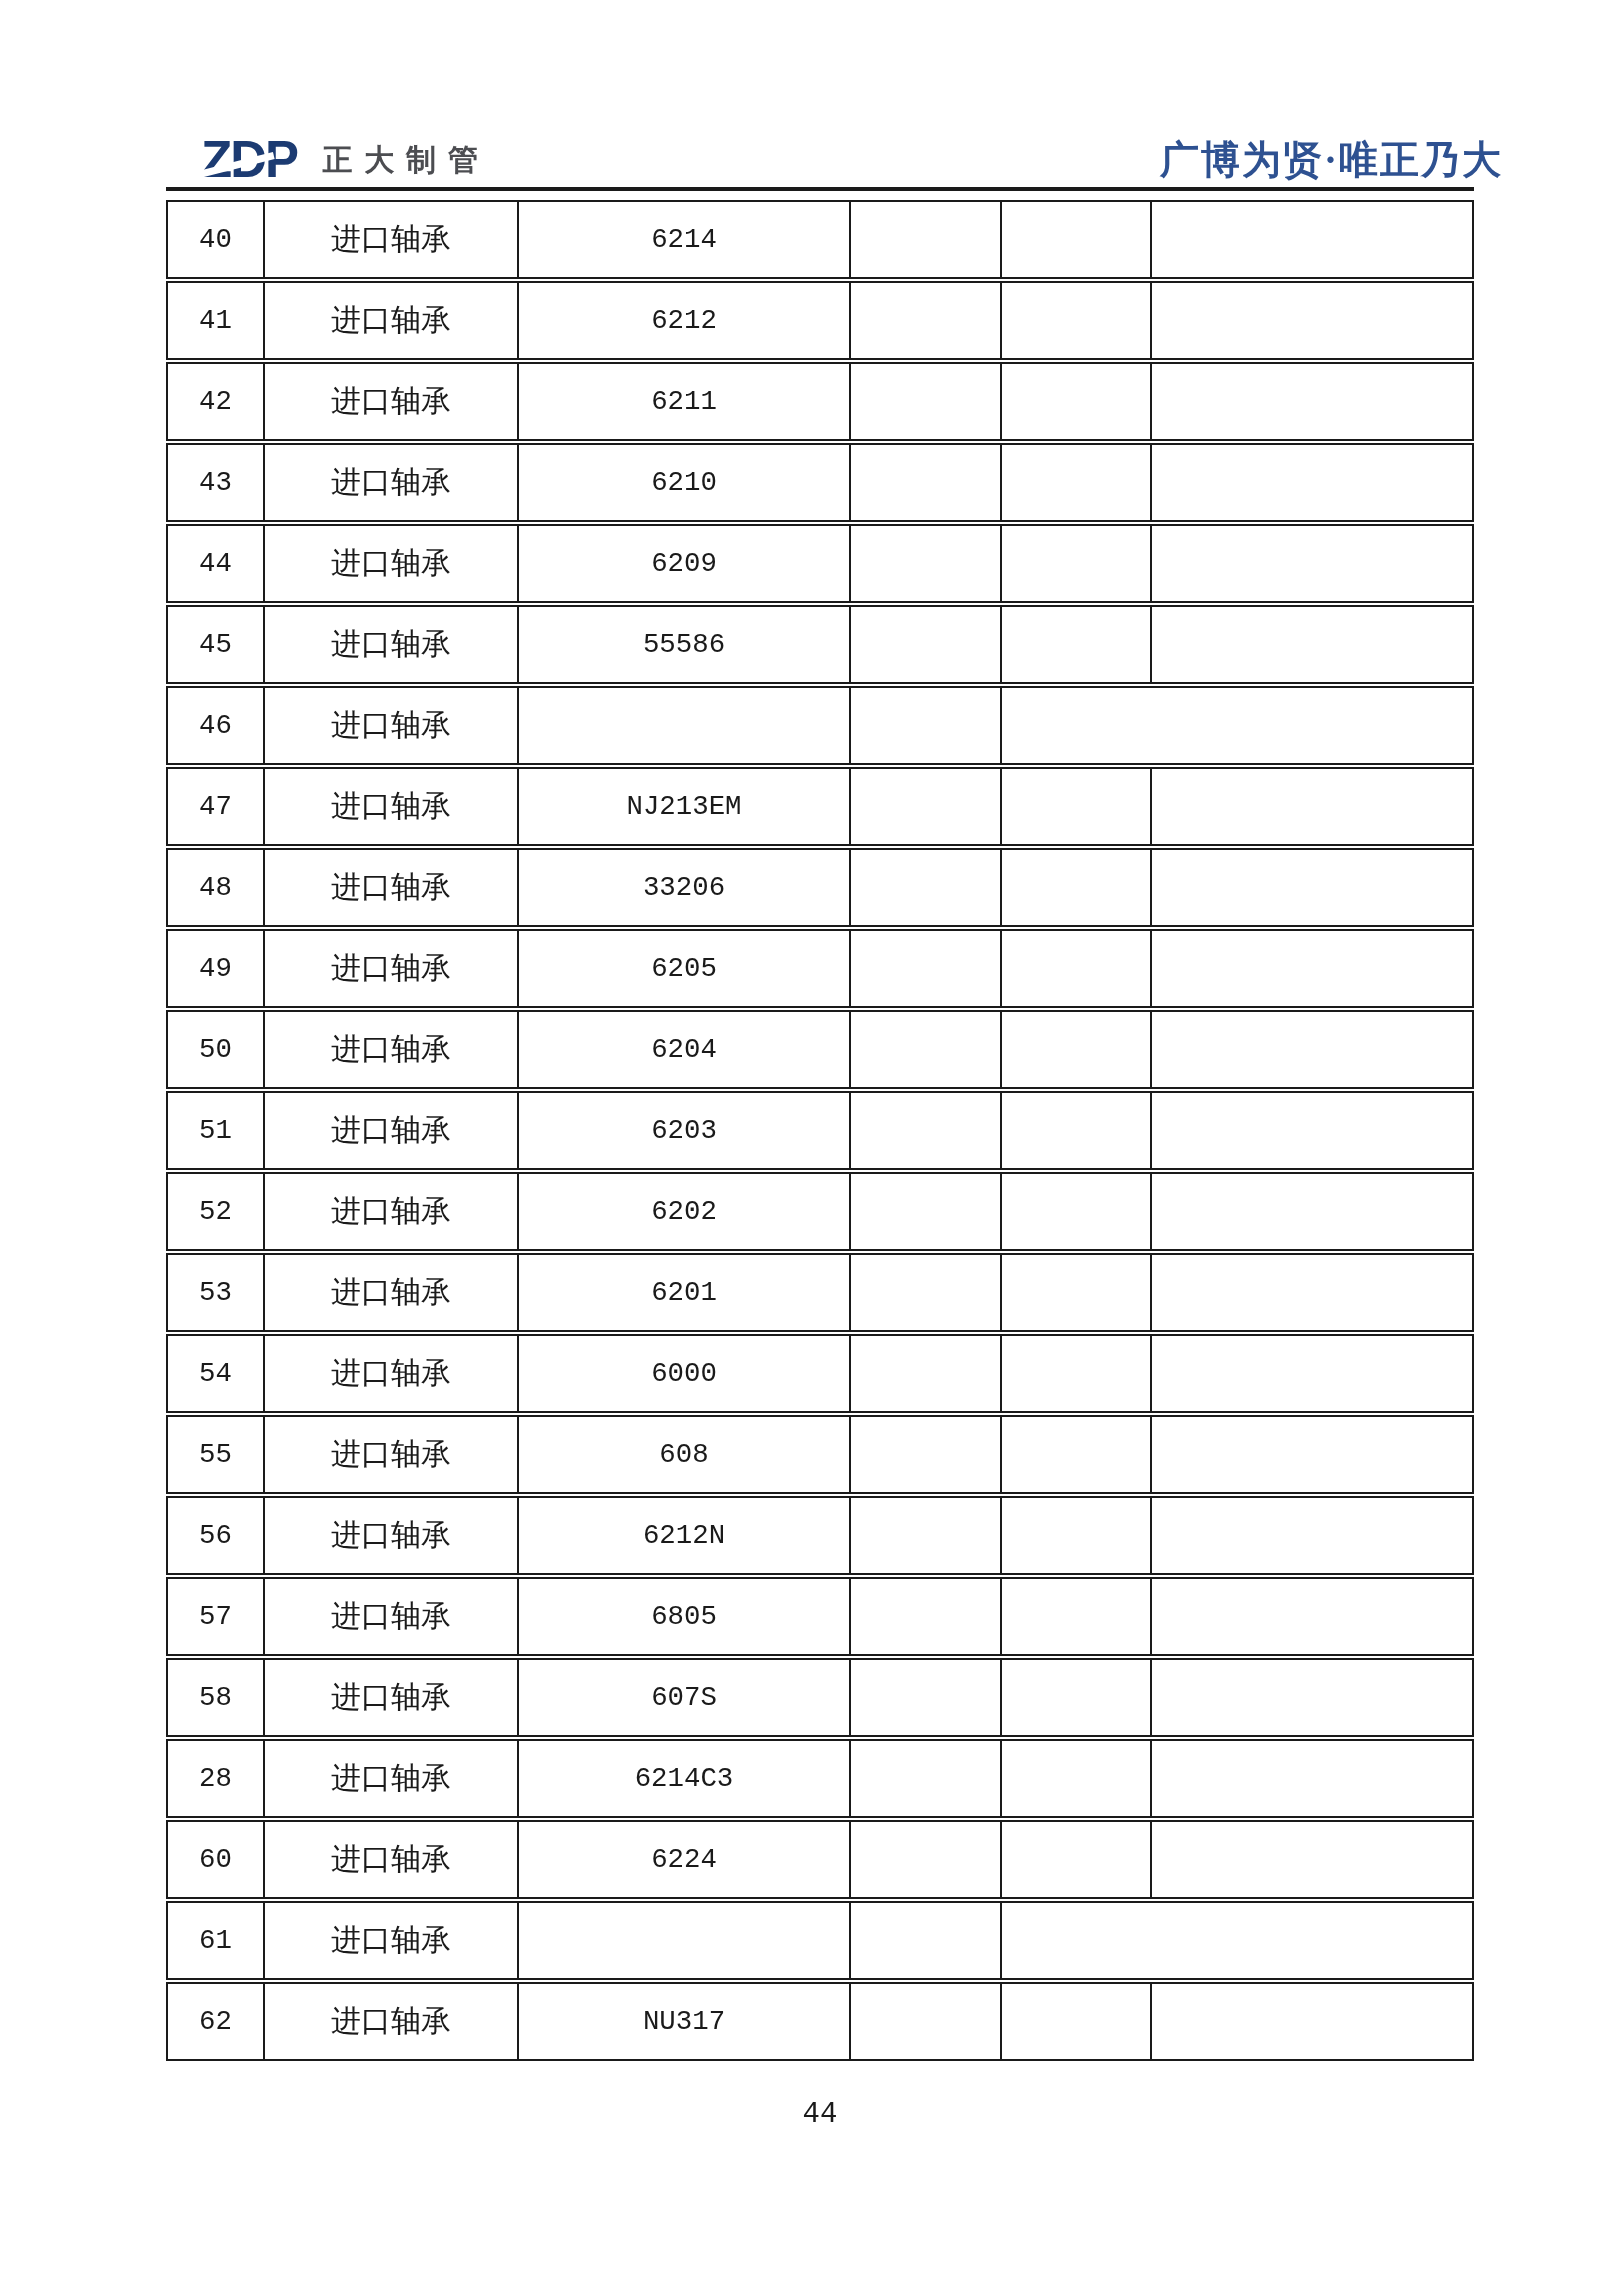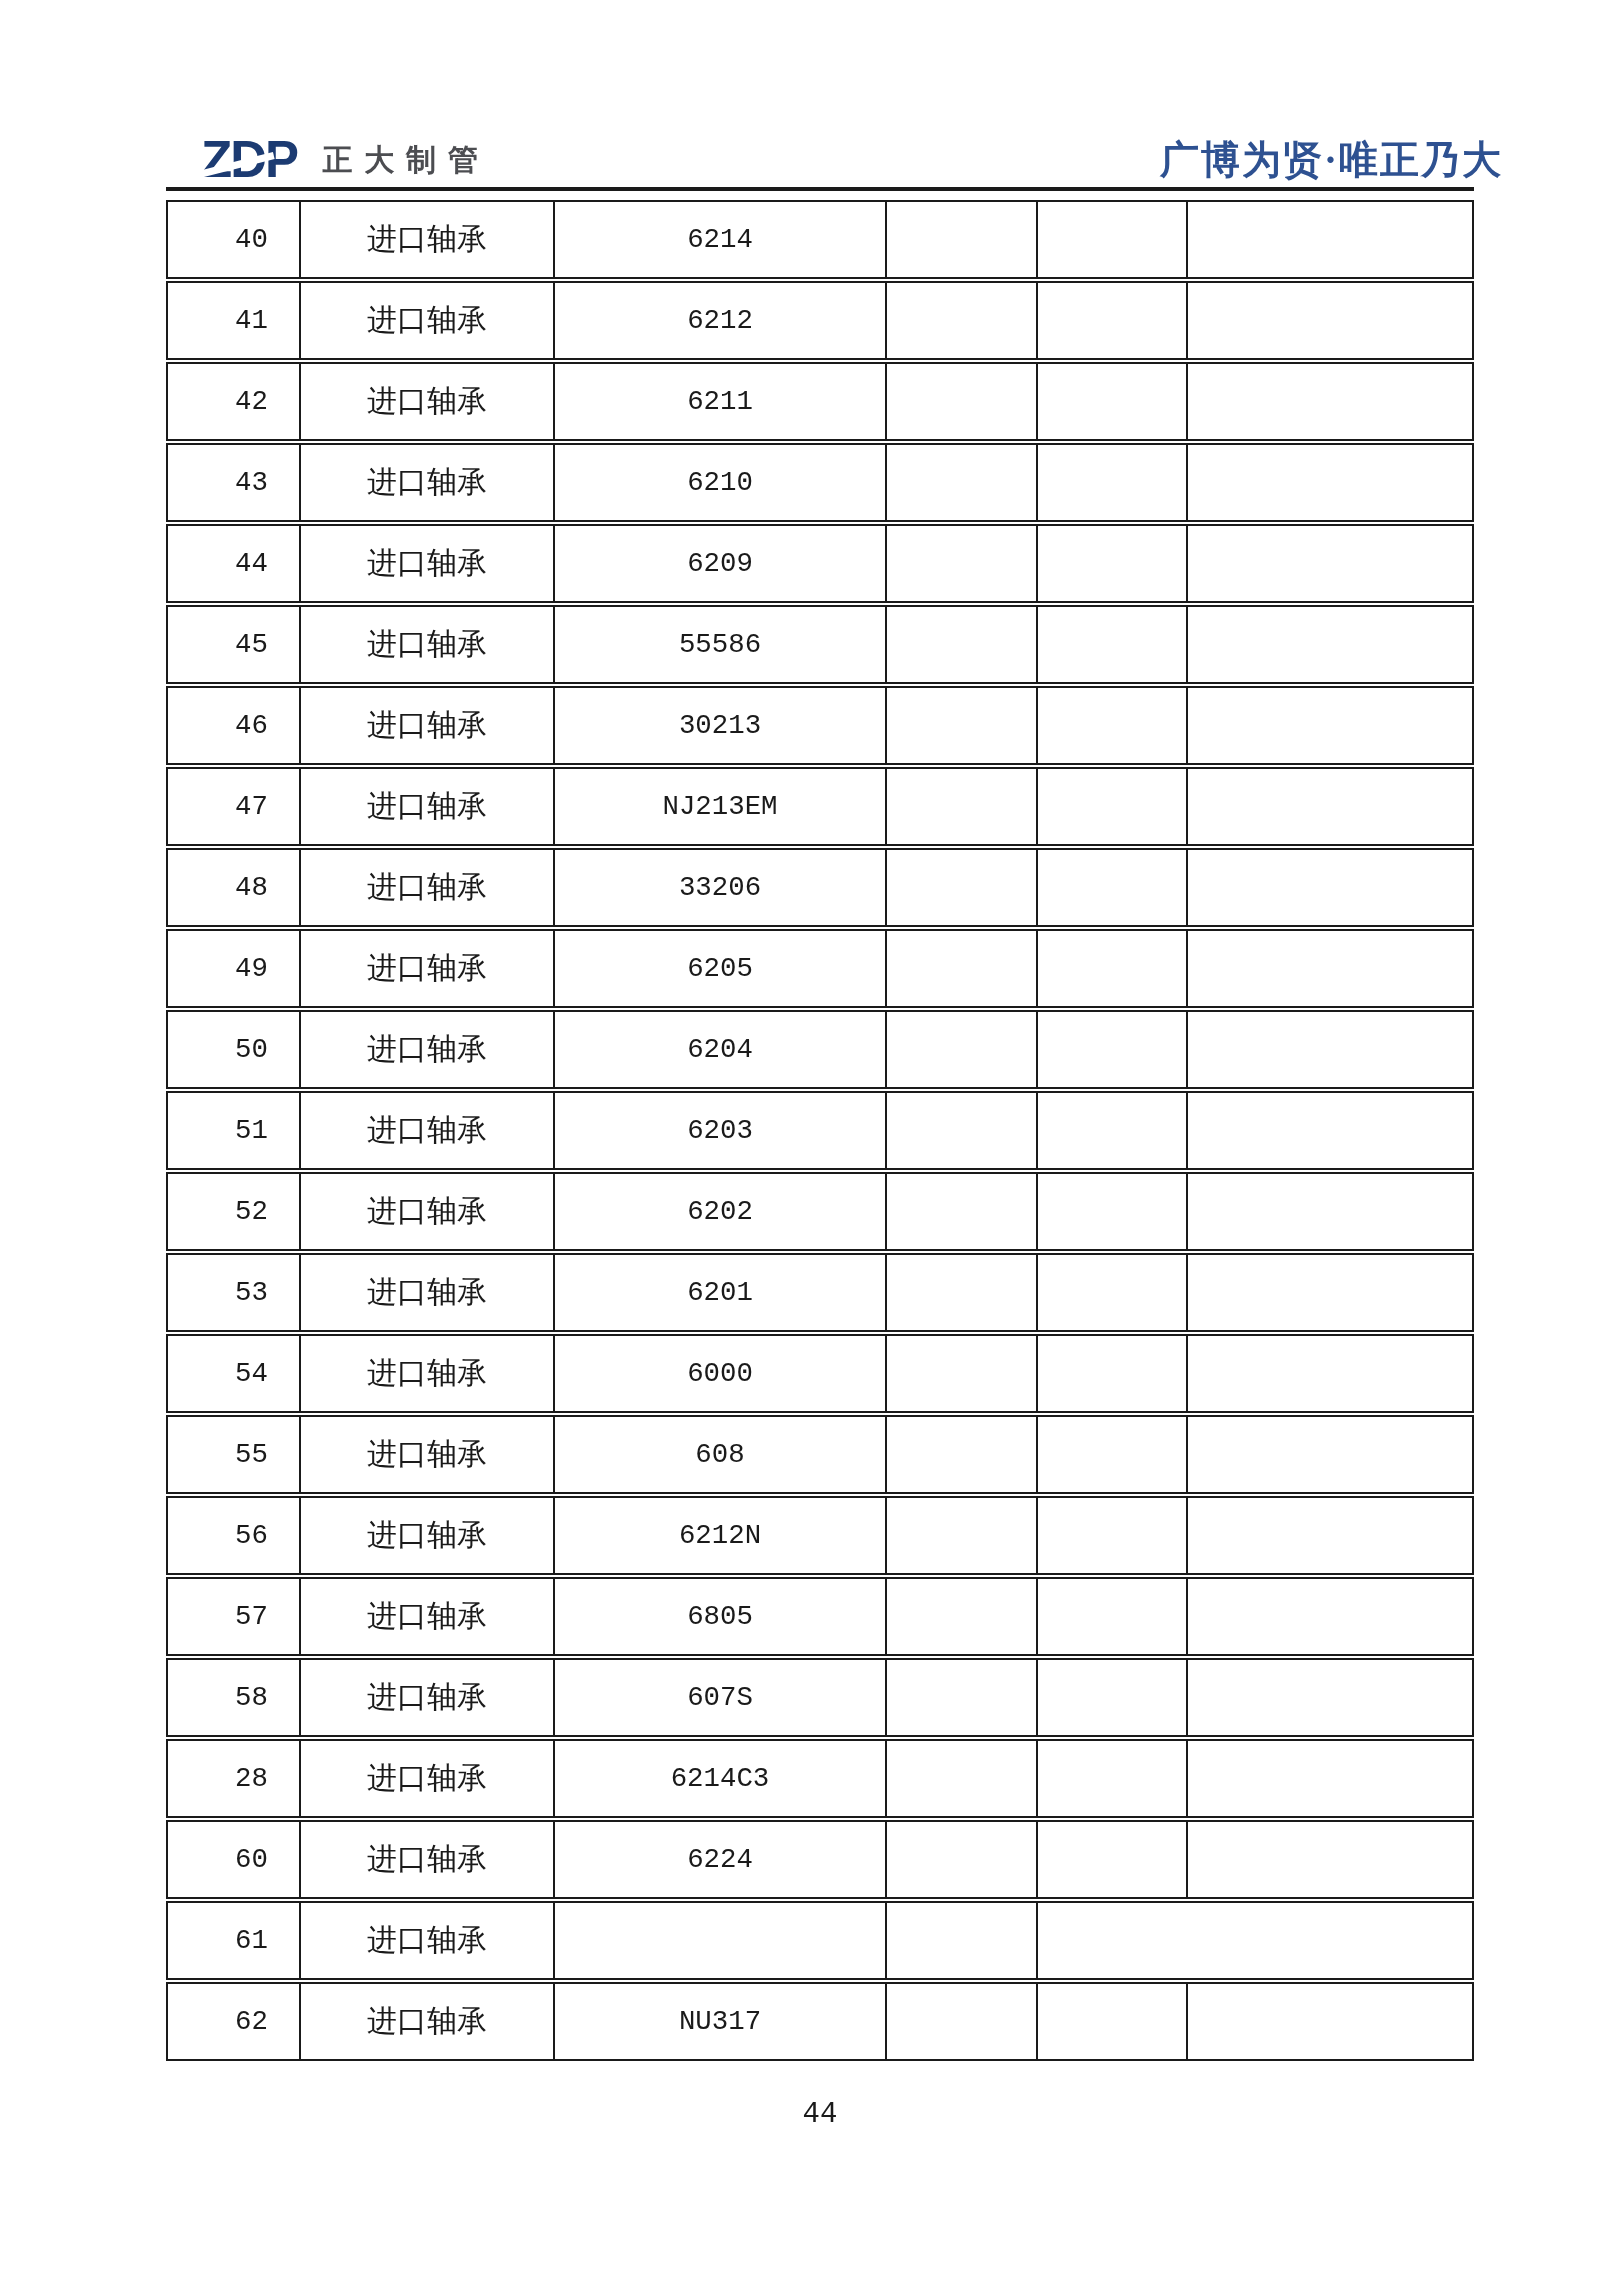--- a/index.html
+++ b/index.html
@@ -84,21 +84,20 @@
     background: var(--border, #1a1a1a);
     margin-bottom: 8.8px;
   }
   .trow {
     box-sizing: border-box;
     height: 79px;
     margin-bottom: 2px;
     border: 2px solid var(--border, #1a1a1a);
     display: grid;
     grid-template-columns: 97px 254px 332px 151px 150px 1fr;
-    padding-left: 36px;
   }
   .trow:last-child { margin-bottom: 0; }
   .c {
     box-sizing: border-box;
     display: flex;
     align-items: center;
     justify-content: center;
     border-right: 2px solid var(--border, #1a1a1a);
     overflow: hidden;
     white-space: nowrap;
@@ -198,21 +197,20 @@
         <div class="c c2">进口轴承</div>
         <div class="c c3">55586</div>
         <div class="c c4"></div>
         <div class="c c5"></div>
         <div class="c c6"></div>
       </div>
 
       <div class="trow">
         <div class="c c1">46</div>
         <div class="c c2">进口轴承</div>
-        <div class="c c3">30213</div>
         <div class="c c4"></div>
         <div class="c c5"></div>
         <div class="c c6"></div>
       </div>
 
       <div class="trow">
         <div class="c c1">47</div>
         <div class="c c2">进口轴承</div>
         <div class="c c3">NJ213EM</div>
         <div class="c c4"></div>

